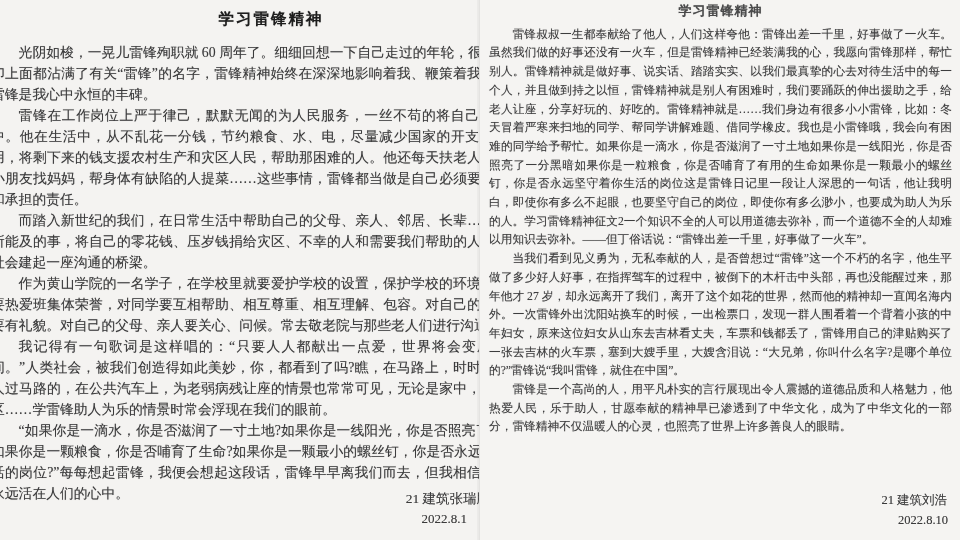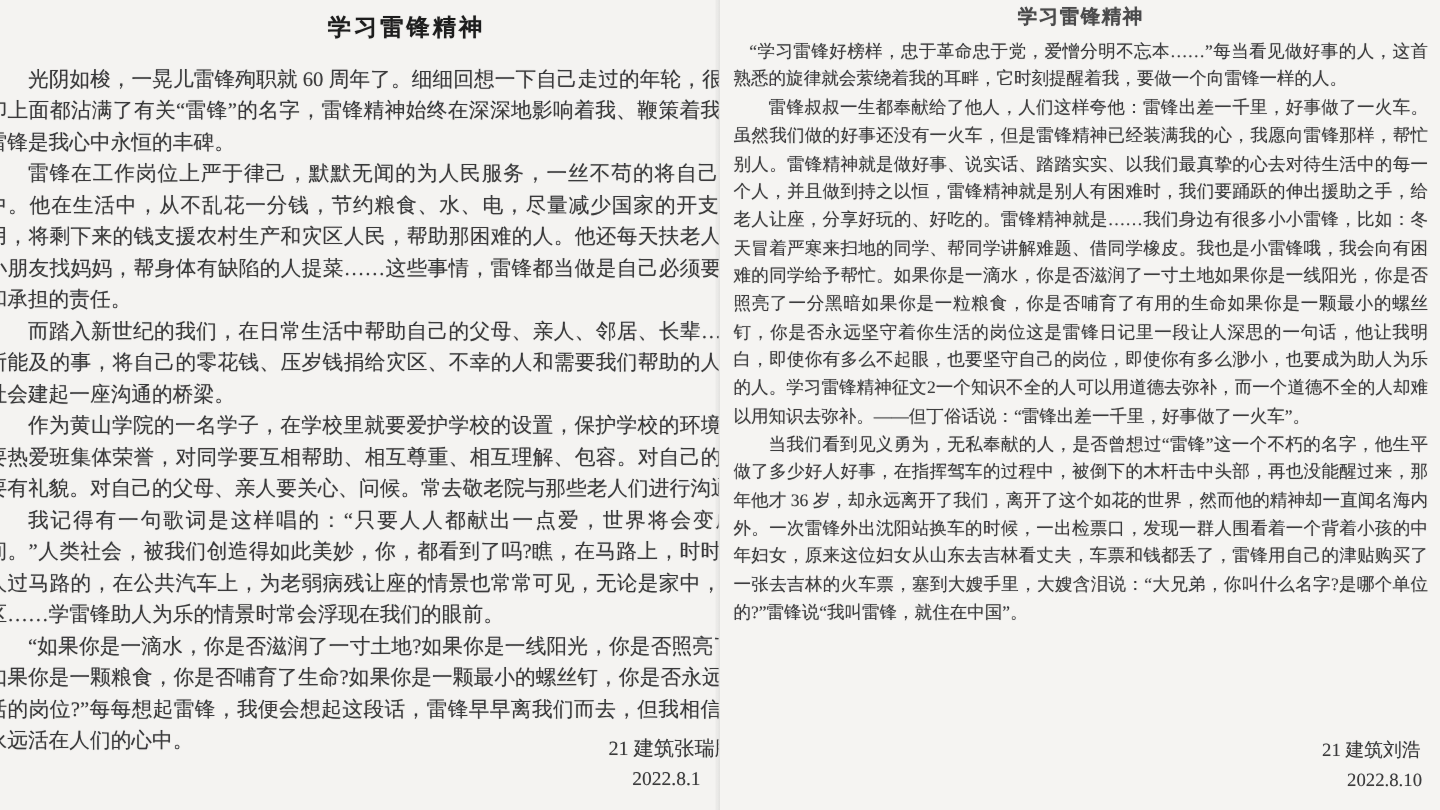--- a/index.html
+++ b/index.html
@@ -68,19 +68,19 @@
   </div>
   <div class="sig sig-left-name">21 建筑张瑞鹏</div>
   <div class="sig sig-left-date">2022.8.1</div>
 </div>
 
 <div class="seam"></div>
 
 <div class="page page-right">
   <div class="content content-right">
     <span class="essay-title">学习雷锋精神</span>
-    <p class="quote-open">“学习雷锋好榜样，忠于革命忠于党，爱憎分明不忘本……”每当看见做好事的人，这首熟悉的旋律就会萦绕着我的耳畔，它时刻提醒着我，要做一个向雷锋一样的人。</p>
     <p>雷锋叔叔一生都奉献给了他人，人们这样夸他：雷锋出差一千里，好事做了一火车。虽然我们做的好事还没有一火车，但是雷锋精神已经装满我的心，我愿向雷锋那样，帮忙别人。雷锋精神就是做好事、说实话、踏踏实实、以我们最真挚的心去对待生活中的每一个人，并且做到持之以恒，雷锋精神就是别人有困难时，我们要踊跃的伸出援助之手，给老人让座，分享好玩的、好吃的。雷锋精神就是……我们身边有很多小小雷锋，比如：冬天冒着严寒来扫地的同学、帮同学讲解难题、借同学橡皮。我也是小雷锋哦，我会向有困难的同学给予帮忙。如果你是一滴水，你是否滋润了一寸土地如果你是一线阳光，你是否照亮了一分黑暗如果你是一粒粮食，你是否哺育了有用的生命如果你是一颗最小的螺丝钉，你是否永远坚守着你生活的岗位这是雷锋日记里一段让人深思的一句话，他让我明白，即使你有多么不起眼，也要坚守自己的岗位，即使你有多么渺小，也要成为助人为乐的人。学习雷锋精神征文2一个知识不全的人可以用道德去弥补，而一个道德不全的人却难以用知识去弥补。——但丁俗话说：“雷锋出差一千里，好事做了一火车”。</p>
-    <p>当我们看到见义勇为，无私奉献的人，是否曾想过“雷锋”这一个不朽的名字，他生平做了多少好人好事，在指挥驾车的过程中，被倒下的木杆击中头部，再也没能醒过来，那年他才 36 岁，却永远离开了我们，离开了这个如花的世界，然而他的精神却一直闻名海内外。一次雷锋外出沈阳站换车的时候，一出检票口，发现一群人围看着一个背着小孩的中年妇女，原来这位妇女从山东去吉林看丈夫，车票和钱都丢了，雷锋用自己的津贴购买了一张去吉林的火车票，塞到大嫂手里，大嫂含泪说：“大兄弟，你叫什么名字?是哪个单位的?”雷锋说“我叫雷锋，就住在中国”。</p>
+    <p>当我们看到见义勇为，无私奉献的人，是否曾想过“雷锋”这一个不朽的名字，他生平做了多少好人好事，在指挥驾车的过程中，被倒下的木杆击中头部，再也没能醒过来，那年他才 27 岁，却永远离开了我们，离开了这个如花的世界，然而他的精神却一直闻名海内外。一次雷锋外出沈阳站换车的时候，一出检票口，发现一群人围看着一个背着小孩的中年妇女，原来这位妇女从山东去吉林看丈夫，车票和钱都丢了，雷锋用自己的津贴购买了一张去吉林的火车票，塞到大嫂手里，大嫂含泪说：“大兄弟，你叫什么名字?是哪个单位的?”雷锋说“我叫雷锋，就住在中国”。</p>
+    <p>雷锋是一个高尚的人，用平凡朴实的言行展现出令人震撼的道德品质和人格魅力，他热爱人民，乐于助人，甘愿奉献的精神早已渗透到了中华文化，成为了中华文化的一部分，雷锋精神不仅温暖人的心灵，也照亮了世界上许多善良人的眼睛。</p>
   </div>
   <div class="sig sig-right-name">21 建筑刘浩</div>
   <div class="sig sig-right-date">2022.8.10</div>
 </div>
 
 </body></html>

